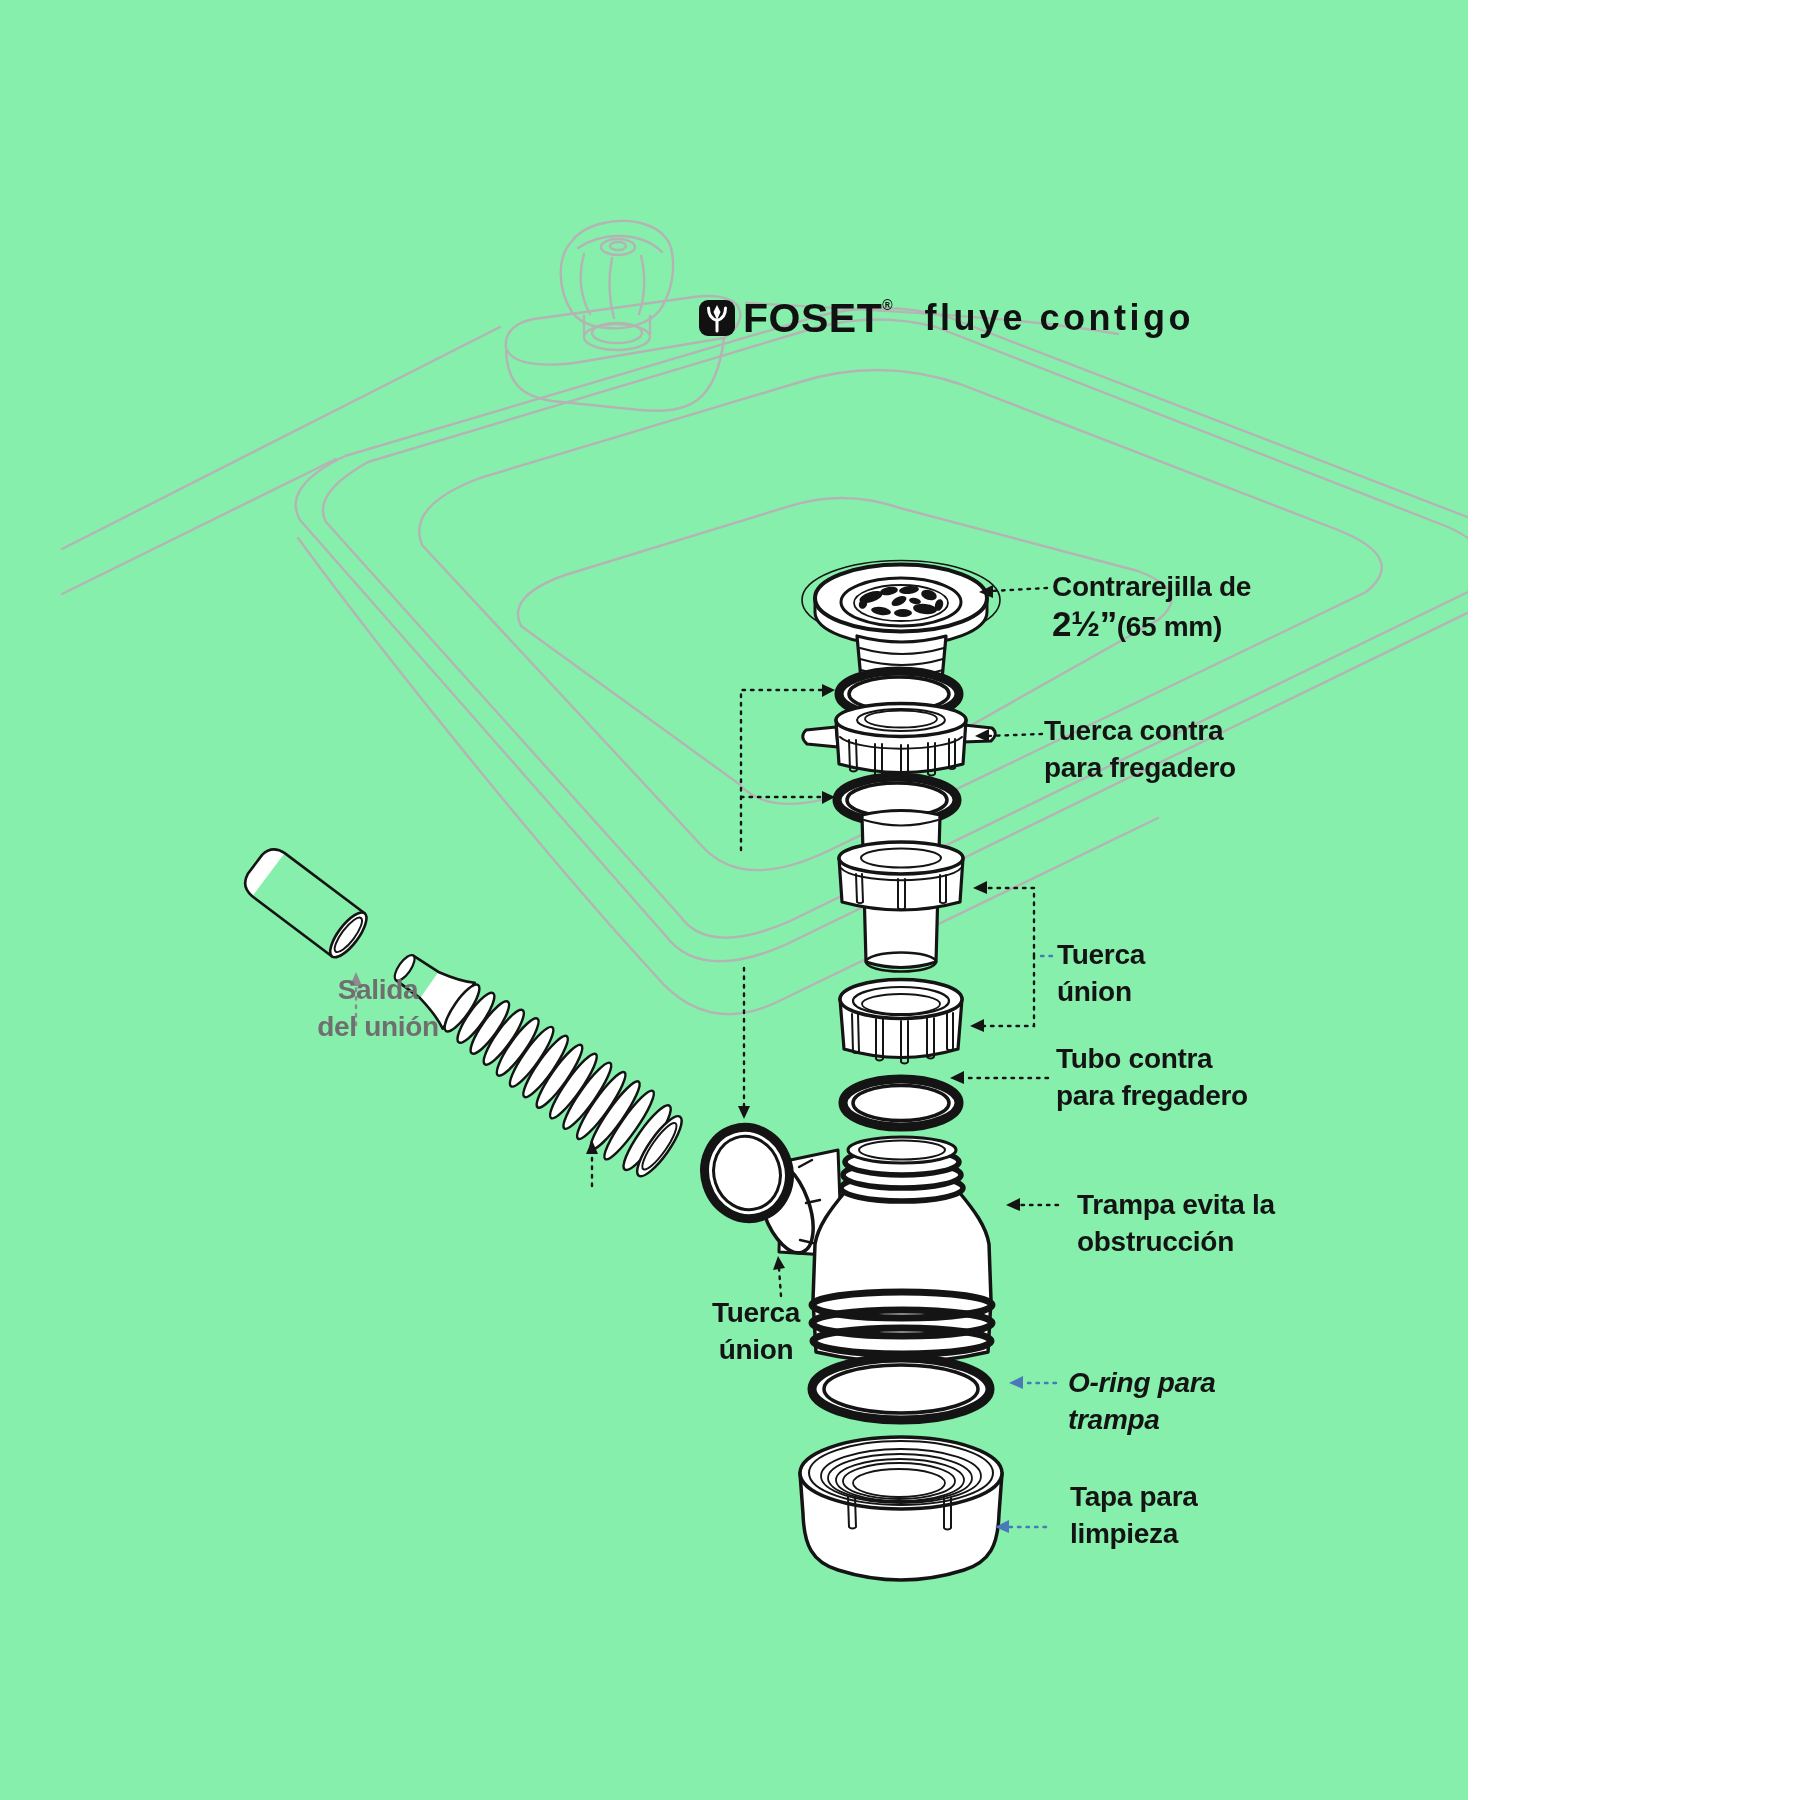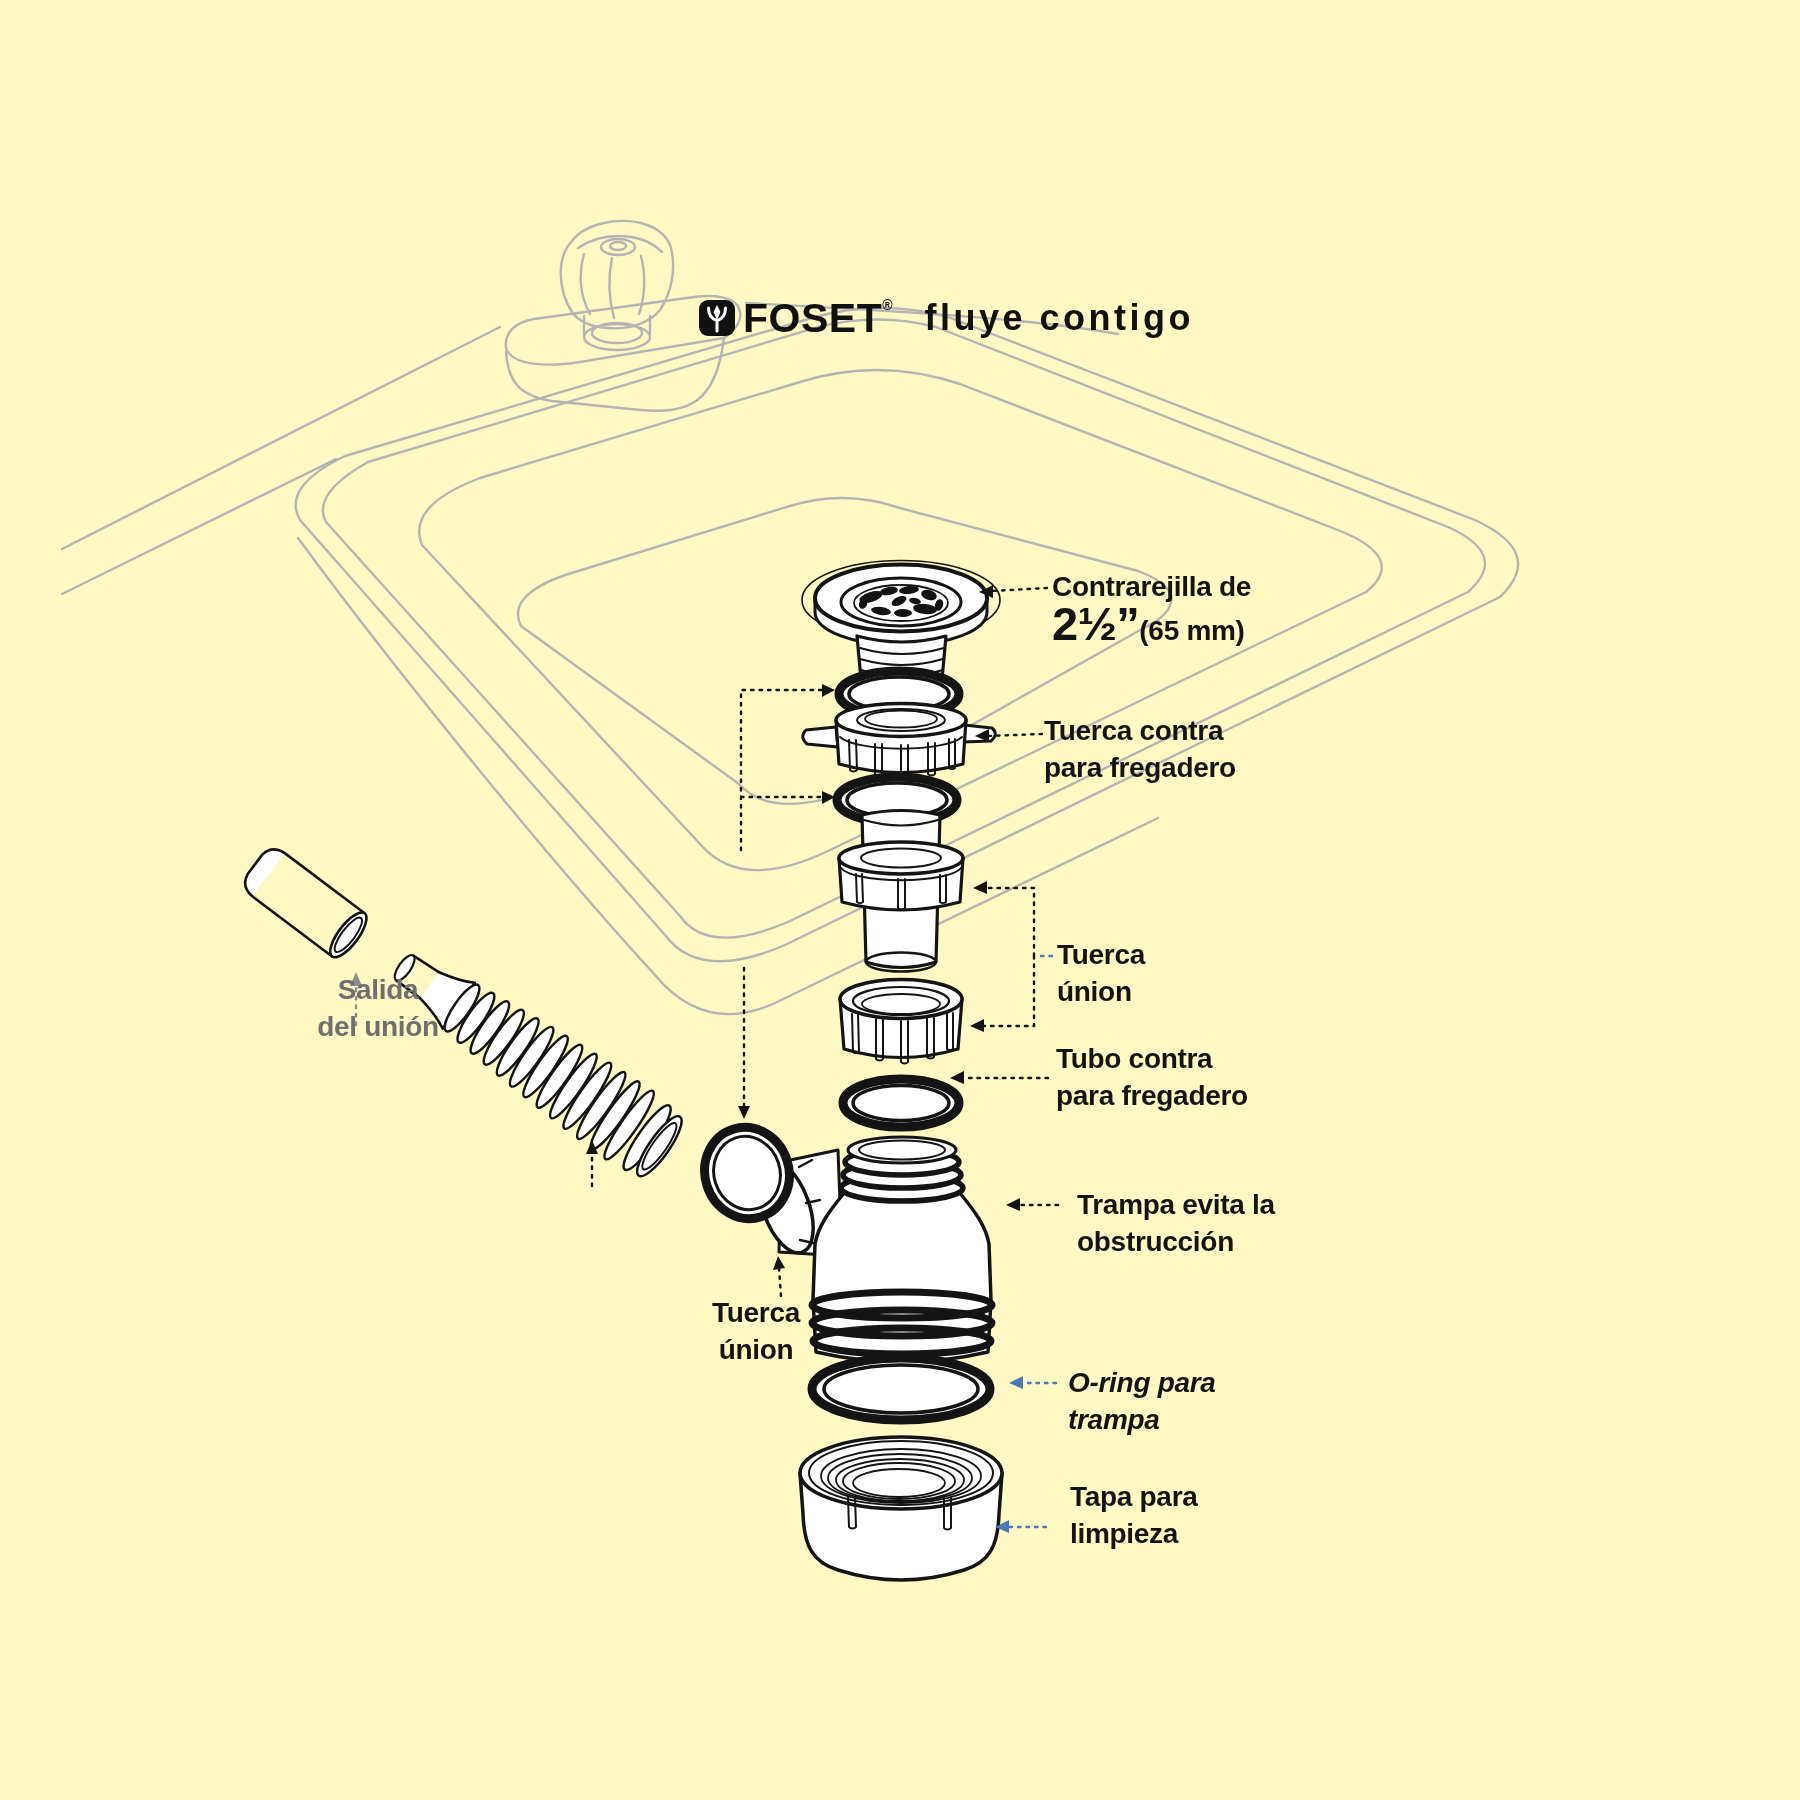--- a/index.html
+++ b/index.html
@@ -1,23 +1,23 @@
 <!DOCTYPE html>
 <html><head>
 <meta charset="utf-8">
 <style>
   html,body{margin:0;padding:0;background:#ffffff;}
-  #stage{position:relative;width:1800px;height:1800px;background:#fef9c3;overflow:hidden;
+  #stage{position:relative;width:1468px;height:1800px;background:#86efac;overflow:hidden;
          font-family:"Liberation Sans",sans-serif;}
   #art{position:absolute;left:0;top:0;}
   .lbl{position:absolute;font:700 28px/37px "Liberation Sans",sans-serif;
        color:#141414;letter-spacing:-0.3px;white-space:nowrap;}
   .lbl.center{transform:translateX(-50%);text-align:center;}
   .lbl.gray{color:#6f6f6f;}
-  .lbl .big{font-size:47px;font-weight:700;letter-spacing:-0.5px;}
+  .lbl .big{font-size:35px;font-weight:700;letter-spacing:-0.5px;}
   #brand{position:absolute;left:698px;top:296px;display:flex;align-items:center;}
   #brand .name{font:900 41px/44px "Liberation Sans",sans-serif;color:#111;letter-spacing:0.5px;margin-left:7px;}
   #brand .reg{font:700 14px/14px "Liberation Sans",sans-serif;color:#111;align-self:flex-start;margin-top:2px;}
   #brand .tag{font:700 36px/44px "Liberation Sans",sans-serif;color:#111;letter-spacing:3.5px;margin-left:32px;}
 </style>
 </head>
 <body>
 
 <div id="stage">
 

